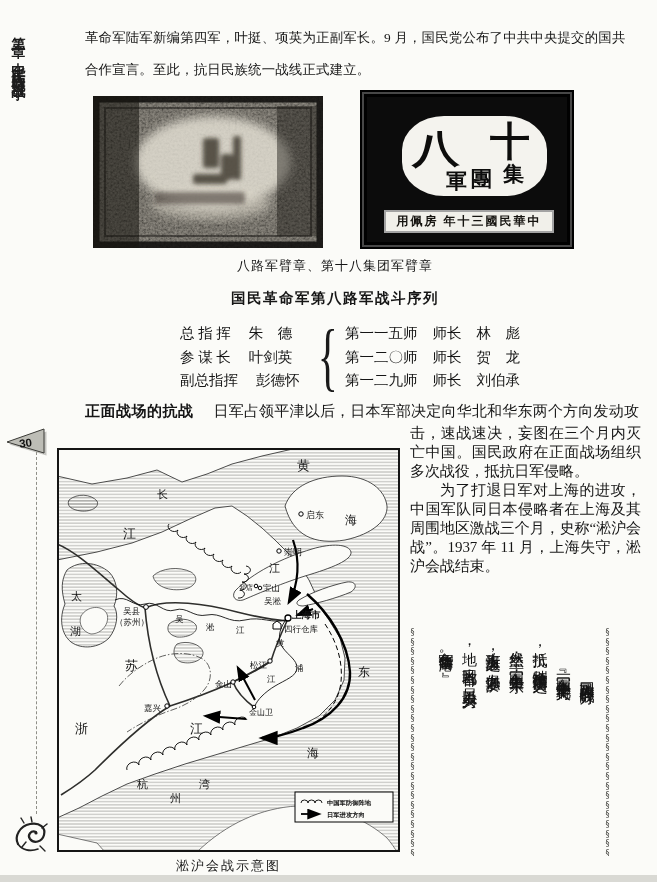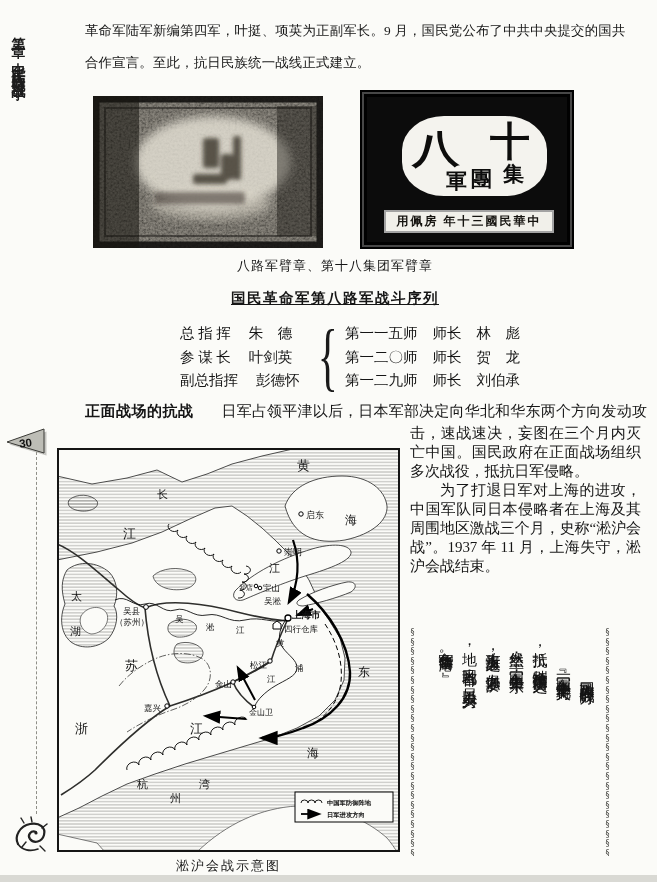--- a/index.html
+++ b/index.html
@@ -13,21 +13,21 @@
     position:absolute;left:8px;top:26px;height:270px;width:20px;
     writing-mode:vertical-rl;text-orientation:upright;
     font-family:"Liberation Sans","DejaVu Sans",sans-serif;
     font-weight:700;font-size:14px;letter-spacing:3px;color:#1d1d1d;
   }
   
   .flag{position:absolute;left:4px;top:426px;}
   .flag-pole{position:absolute;left:36px;top:452px;height:362px;width:0;border-left:1px dashed #8f8f88;}
   .dragon{position:absolute;left:12px;top:814px;}
   
-  .intro{position:absolute;left:85px;top:15px;width:540px;font-size:13.4px;line-height:32px;letter-spacing:0.2px;}
+  .intro{position:absolute;left:85px;top:22px;width:540px;font-size:13.4px;line-height:32px;letter-spacing:0.2px;}
   .intro div{white-space:nowrap;}
   
   .photo-left{position:absolute;left:93px;top:96px;width:230px;height:152px;background:#23211d;}
   .photo-right{
     position:absolute;left:360px;top:90px;width:210px;height:155px;background:#0c0c0c;
     border:2px solid #000;box-shadow:inset 0 0 0 2px rgba(255,255,255,.28), inset 0 0 0 5px rgba(0,0,0,.9);
   }
   .oval{position:absolute;left:40px;top:24px;width:145px;height:80px;background:#f4f3ee;border-radius:42px/34px;}
   .ab-char{position:absolute;color:#0d0d0c;font-weight:700;font-family:"Liberation Serif","DejaVu Serif",serif;}
   .ab-shi{left:88px;top:-2px;font-size:40px;}
@@ -37,35 +37,35 @@
   .ab-jun{left:44px;top:51px;font-size:21px;}
   .strip{
     position:absolute;left:22px;top:118px;width:166px;height:19px;background:#f1f0ea;border:2px solid #a3a3a3;
     display:flex;align-items:center;justify-content:center;
     font-size:12px;font-weight:700;letter-spacing:2px;color:#15130f;
   }
   .caption-armbands{position:absolute;left:57px;top:257px;width:556px;text-align:center;font-size:13px;letter-spacing:1px;}
   
   .bo-title{
     position:absolute;left:57px;top:289px;width:556px;text-align:center;
-    font-family:"Liberation Sans","DejaVu Sans",sans-serif;font-weight:700;font-size:14.5px;letter-spacing:1.5px;text-decoration:underline;
+    font-family:"Liberation Sans","DejaVu Sans",sans-serif;font-weight:700;font-size:14.5px;letter-spacing:1.5px;
   }
   .bo-left{position:absolute;left:180px;top:322px;font-size:14.5px;line-height:23.5px;}
   .bo-left .name{margin-left:18px;}
   .bo-brace{
     position:absolute;left:312px;top:316px;width:26px;height:80px;
     font-size:76px;line-height:80px;transform:scaleX(.55);color:#1a1a1a;
     font-family:"Liberation Serif","DejaVu Serif",serif;
   }
   .bo-right{position:absolute;left:345px;top:322px;font-size:14.5px;line-height:23.5px;text-align:center;}
   .bo-right .rank{margin-left:15px;}
   .bo-right .name{margin-left:15px;}
   
   .sec-line1{position:absolute;left:85px;top:402px;width:565px;font-size:15px;white-space:nowrap;letter-spacing:0.2px;}
-  .sec-head{font-family:"Liberation Sans","DejaVu Sans",sans-serif;font-weight:700;margin-right:28px;letter-spacing:0.5px;}
+  .sec-head{font-family:"Liberation Sans","DejaVu Sans",sans-serif;font-weight:700;margin-right:20px;letter-spacing:0.5px;}
   .rightcol{position:absolute;left:410px;top:424px;width:231px;font-size:15px;line-height:19px;letter-spacing:-0.1px;text-align:justify;}
   .rightcol p{margin:0;}
   .rightcol p.ind{text-indent:2em;}
   
   .q-border{
     position:absolute;top:628px;width:12px;height:228px;overflow:hidden;
     writing-mode:vertical-rl;text-orientation:upright;font-size:8px;line-height:12px;
     letter-spacing:0.6px;color:#3c3c38;font-family:"DejaVu Sans",sans-serif;
   }
   .q-border.left{left:406px;}

